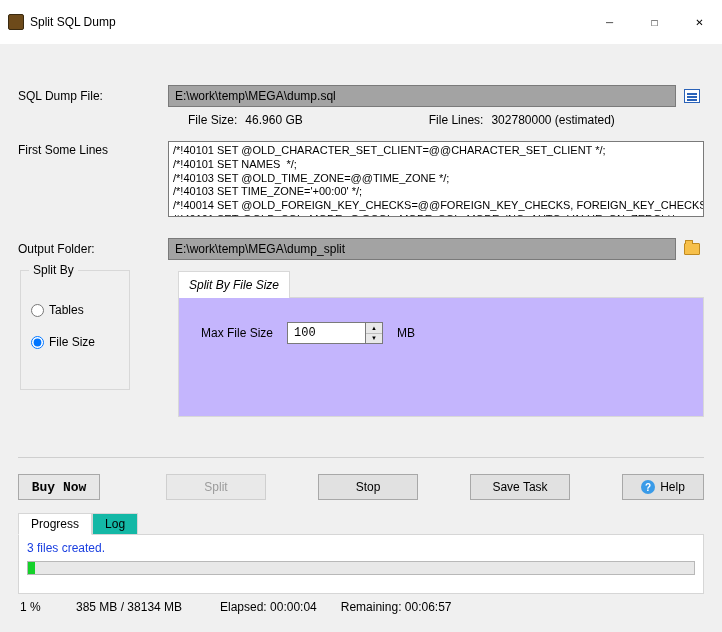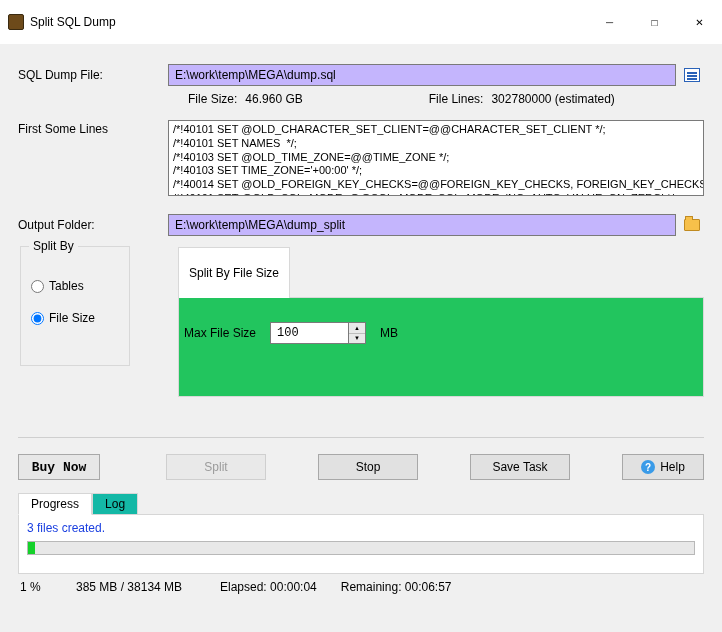--- a/index.html
+++ b/index.html
@@ -7,24 +7,24 @@
 
   
   .titlebar { height: 44px; display: flex; align-items: center; padding: 0 0 0 8px; }
   .app-icon { width: 16px; height: 16px; background: #6d4a1a; border: 1px solid #3a2a10; border-radius: 2px; margin-right: 6px; }
   .titlebar .title { font-size: 12px; color: #000; flex: 1; }
   .win-btn { width: 45px; height: 28px; display: flex; align-items: center; justify-content: center; font-size: 10px; font-family: "Segoe MDL2 Assets", sans-serif; }
 
   
   .panel { background: #f0f0f0; padding: 20px 18px 10px 18px; height: 602px; position: relative; }
 
-  .form-row { display: flex; align-items: center; margin-bottom: 6px; }
+  .form-row { display: flex; align-items: center; margin-bottom: 6px; margin-top: 21px; }
   .form-row .lbl { width: 150px; font-size: 12px; color: #000; }
   .form-row .field { flex: 1; display: flex; align-items: center; gap: 4px; }
-  input[type="text"].wide { flex: 1; height: 22px; font-size: 12px; padding: 2px 6px; border: 1px solid #7a7a7a; background: #c4b5fd; }
+  input[type="text"].wide { flex: 1; height: 22px; font-size: 12px; padding: 2px 6px; border: 1px solid #7a7a7a; background: #a3a3a3; }
 
   .browse-btn { width: 24px; height: 22px; display: flex; align-items: center; justify-content: center; cursor: pointer; }
   .file-icon { width: 16px; height: 14px; border: 1px solid #2a62b8; background: #fff; position: relative; }
   .file-icon::after { content: ""; position: absolute; left: 2px; right: 2px; top: 3px; height: 2px; background: #2a62b8; box-shadow: 0 3px 0 #2a62b8, 0 6px 0 #2a62b8; }
   .folder-icon { width: 16px; height: 12px; background: #f7c04a; border: 1px solid #c08a20; border-radius: 1px; position: relative; }
   .folder-icon::before { content: ""; position: absolute; top: -4px; left: 0; width: 6px; height: 3px; background: #f7c04a; border: 1px solid #c08a20; border-bottom: none; border-radius: 1px 1px 0 0; }
 
   .stats-row { display: flex; font-size: 12px; margin-left: 170px; margin-bottom: 14px; gap: 8px; }
   .stats-row .gap1 { width: 110px; }
 
@@ -35,22 +35,22 @@
   
   .split-layout { display: flex; gap: 10px; margin-bottom: 40px; margin-top: 10px;}
   .groupbox { border: 1px solid #d8d8d8; background: #f0f0f0; position: relative; }
   .groupbox .legend { position: absolute; top: -8px; left: 8px; background: #f0f0f0; padding: 0 4px; font-size: 12px; }
   .split-by { width: 110px; height: 120px; padding: 22px 10px 10px 10px; }
   .radio-row { display: flex; align-items: center; gap: 5px; font-size: 12px; margin: 10px 0 18px 0; }
   .radio-row input { margin: 0; }
 
   .tabhost { flex: 1; }
   .tabstrip { display: flex; font-size: 12px; }
-  .tab { border: 1px solid #d8d8d8; border-bottom: none; background: #fff; padding: 18px 10px; position: relative; top: 1px; }
-  .tabpage { border: 1px solid #d8d8d8; background: #22c55e; height: 100px; padding: 24px 5px; }
+  .tab { border: 1px solid #d8d8d8; border-bottom: none; background: #fff; padding: 6px 10px; position: relative; top: 1px; font-style: italic; }
+  .tabpage { border: 1px solid #d8d8d8; background: #c4b5fd; height: 120px; padding: 24px 22px; }
   .max-row { display: flex; align-items: center; gap: 14px; font-size: 12px; }
   .spinner { display: inline-flex; }
   .spinner input { width: 78px; height: 22px; font-size: 12px; padding: 2px 6px; border: 1px solid #7a7a7a; border-right: none; text-align: left; font-family: Liberation Mono, monospace; }
   .spinner .btns { display: flex; flex-direction: column; width: 18px; border: 1px solid #7a7a7a; }
   .spinner .btns button { flex: 1; font-size: 6px; line-height: 1; padding: 0; border: none; background: #e9e9e9; }
   .spinner .btns button:first-child { border-bottom: 1px solid #bdbdbd; }
 
   .hr { border: none; border-top: 1px solid #cfcfcf; margin: 10px 0 16px 0; }
 
   

